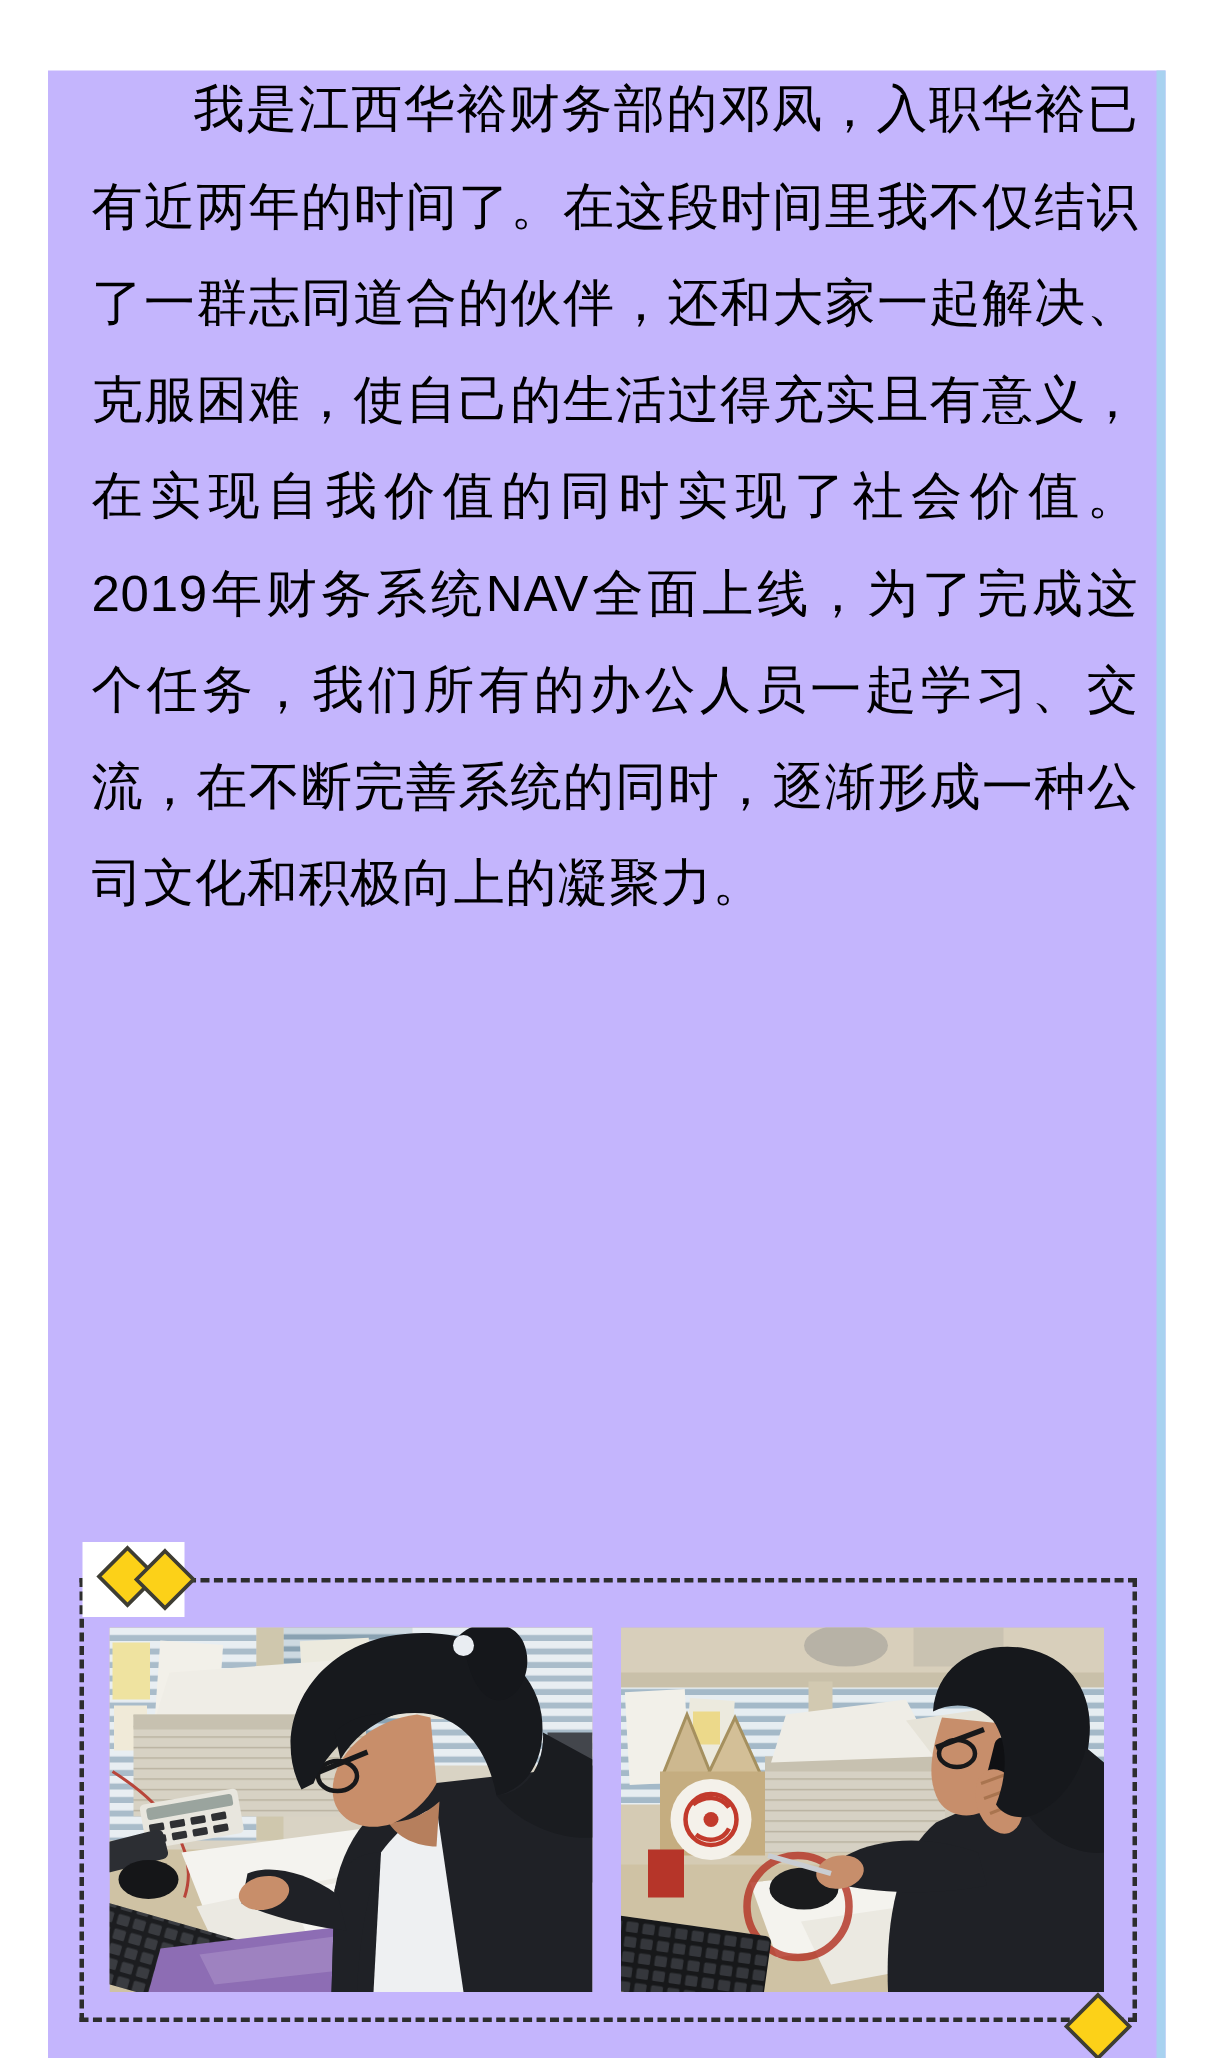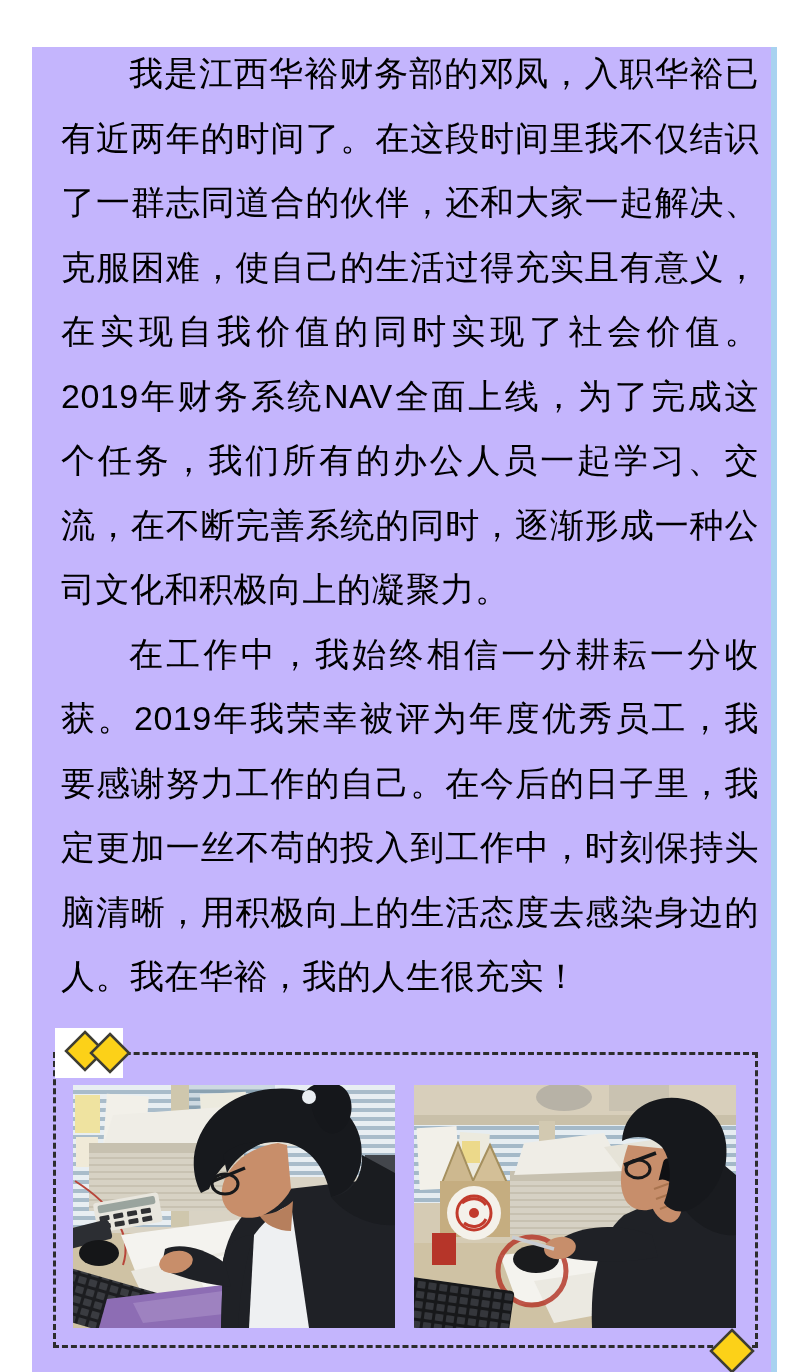--- a/index.html
+++ b/index.html
@@ -51,21 +51,20 @@
   }
   .corner-br svg{overflow:visible;display:block;}
 </style>
 </head>
 <body>
 
 <div class="card">
 
   <div class="article-text">
     <p>我是江西华裕财务部的邓凤，入职华裕已有近两年的时间了。在这段时间里我不仅结识了一群志同道合的伙伴，还和大家一起解决、克服困难，使自己的生活过得充实且有意义，在实现自我价值的同时实现了社会价值。2019年财务系统NAV全面上线，为了完成这个任务，我们所有的办公人员一起学习、交流，在不断完善系统的同时，逐渐形成一种公司文化和积极向上的凝聚力。</p>
-    <p>在工作中，我始终相信一分耕耘一分收获。2019年我荣幸被评为年度优秀员工，我要感谢努力工作的自己。在今后的日子里，我定更加一丝不苟的投入到工作中，时刻保持头脑清晰，用积极向上的生活态度去感染身边的人。我在华裕，我的人生很充实！</p>
   </div>
 
   <div class="photo-frame">
     <div class="photo-row">
 
       <svg class="photo" viewBox="0 0 322 243" role="img" aria-label="员工身穿黑色西装在办公桌前低头整理票据">
         <defs>
           <pattern id="L-blindsA" width="10" height="9" patternUnits="userSpaceOnUse">
             <rect width="10" height="9" fill="#e8eef2"></rect>
               <rect y="5" width="10" height="4" fill="#a9bcca"></rect>

